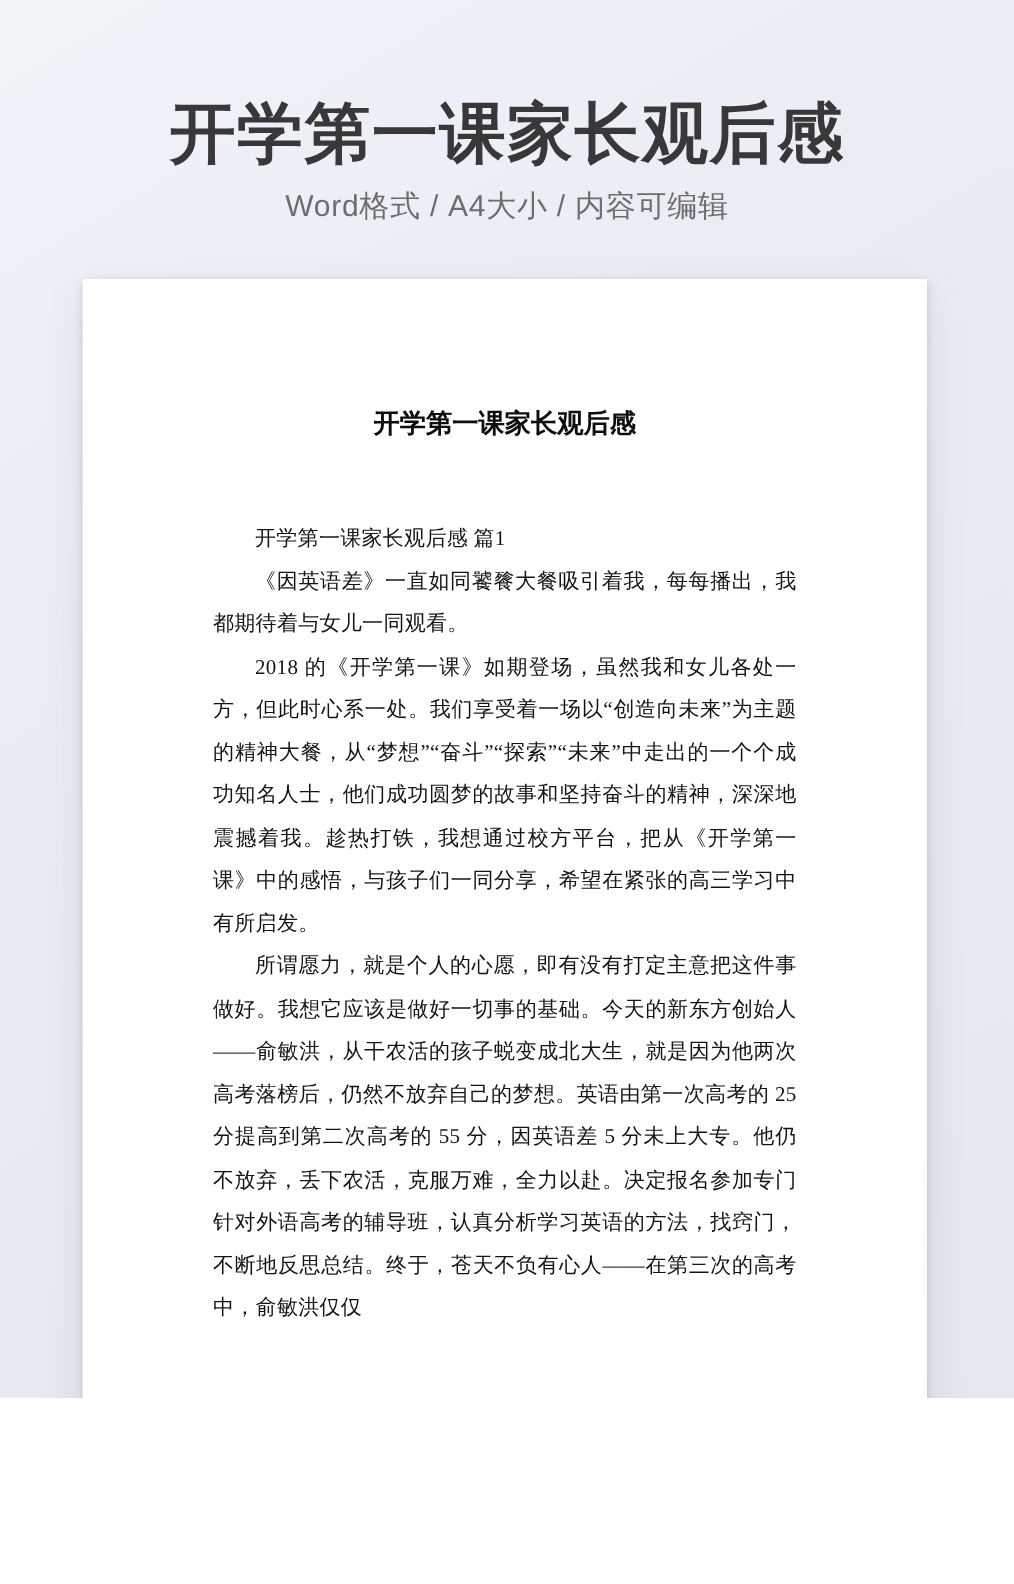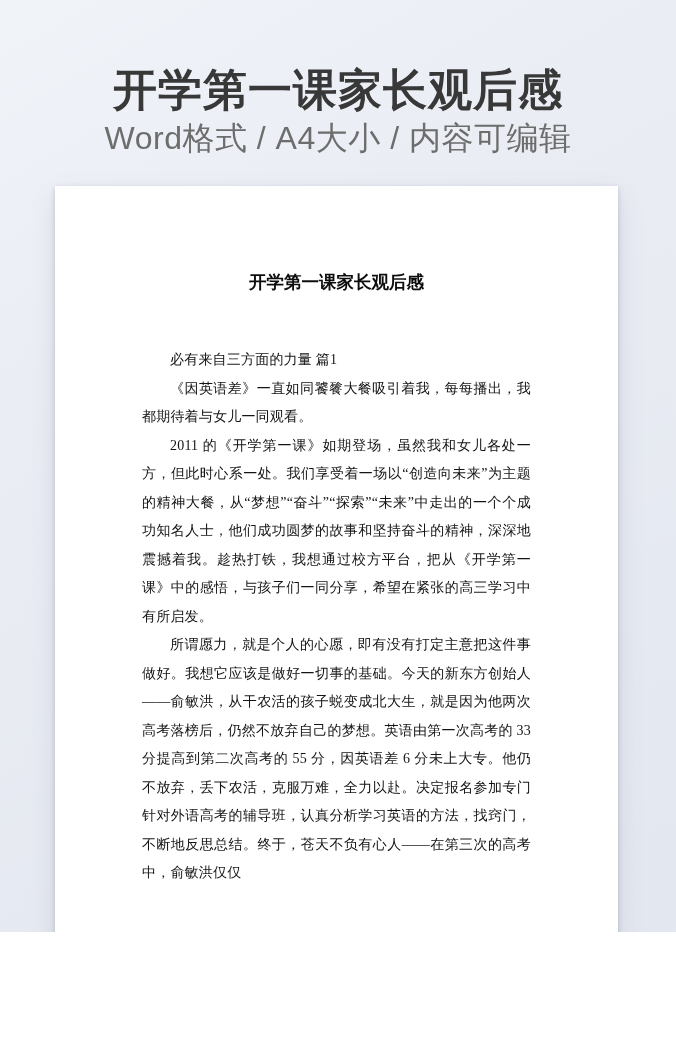--- a/index.html
+++ b/index.html
@@ -26,21 +26,21 @@
     padding-top: 64px;
     font-size: 44px;
     line-height: 52px;
     font-weight: 800;
     letter-spacing: 1px;
     color: #383838;
   }
   .header-subtitle {
     margin: 0;
     padding-top: 8px;
-    font-size: 32px;
+    font-size: 20px;
     line-height: 28px;
     font-weight: 400;
     color: #6d6d6d;
     letter-spacing: 0.5px;
   }
   .page {
     position: absolute;
     left: 55px;
     top: 186px;
     width: 563px;
@@ -85,21 +85,21 @@
   <div class="header">
     <h1 class="header-title">开学第一课家长观后感</h1>
     <div class="header-subtitle">Word格式 / A4大小 / 内容可编辑</div>
   </div>
 
   <div class="page">
     <div class="page-content">
       <h2 class="doc-title">开学第一课家长观后感</h2>
       <div class="doc-body">
 
-      <p>必有来自三方面的力量 篇1</p>
+      <p>开学第一课家长观后感 篇1</p>
           <p>《因英语差》一直如同饕餮大餐吸引着我，每每播出，我都期待着与女儿一同观看。</p>
-          <p>2011 的《开学第一课》如期登场，虽然我和女儿各处一方，但此时心系一处。我们享受着一场以“创造向未来”为主题的精神大餐，从“梦想”“奋斗”“探索”“未来”中走出的一个个成功知名人士，他们成功圆梦的故事和坚持奋斗的精神，深深地震撼着我。趁热打铁，我想通过校方平台，把从《开学第一课》中的感悟，与孩子们一同分享，希望在紧张的高三学习中有所启发。</p>
-          <p>所谓愿力，就是个人的心愿，即有没有打定主意把这件事做好。我想它应该是做好一切事的基础。今天的新东方创始人——俞敏洪，从干农活的孩子蜕变成北大生，就是因为他两次高考落榜后，仍然不放弃自己的梦想。英语由第一次高考的 33 分提高到第二次高考的 55 分，因英语差 6 分未上大专。他仍不放弃，丢下农活，克服万难，全力以赴。决定报名参加专门针对外语高考的辅导班，认真分析学习英语的方法，找窍门，不断地反思总结。终于，苍天不负有心人——在第三次的高考中，俞敏洪仅仅</p>
+          <p>2018 的《开学第一课》如期登场，虽然我和女儿各处一方，但此时心系一处。我们享受着一场以“创造向未来”为主题的精神大餐，从“梦想”“奋斗”“探索”“未来”中走出的一个个成功知名人士，他们成功圆梦的故事和坚持奋斗的精神，深深地震撼着我。趁热打铁，我想通过校方平台，把从《开学第一课》中的感悟，与孩子们一同分享，希望在紧张的高三学习中有所启发。</p>
+          <p>所谓愿力，就是个人的心愿，即有没有打定主意把这件事做好。我想它应该是做好一切事的基础。今天的新东方创始人——俞敏洪，从干农活的孩子蜕变成北大生，就是因为他两次高考落榜后，仍然不放弃自己的梦想。英语由第一次高考的 25 分提高到第二次高考的 55 分，因英语差 5 分未上大专。他仍不放弃，丢下农活，克服万难，全力以赴。决定报名参加专门针对外语高考的辅导班，认真分析学习英语的方法，找窍门，不断地反思总结。终于，苍天不负有心人——在第三次的高考中，俞敏洪仅仅</p>
         </div>
     </div>
   </div>
 
 </div>
 
 </body></html>

